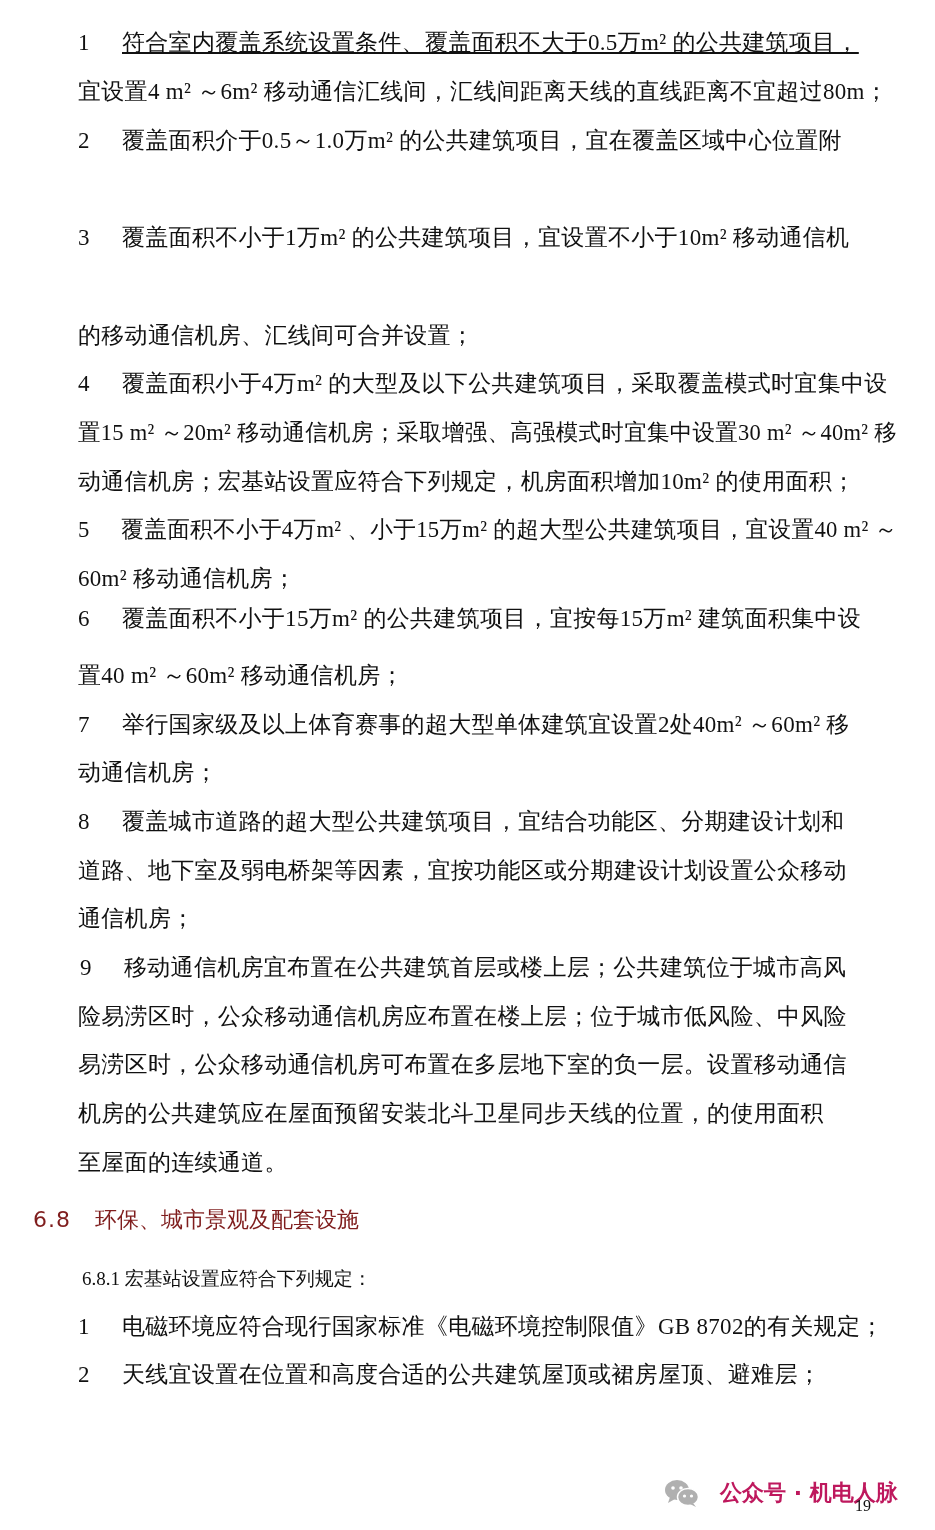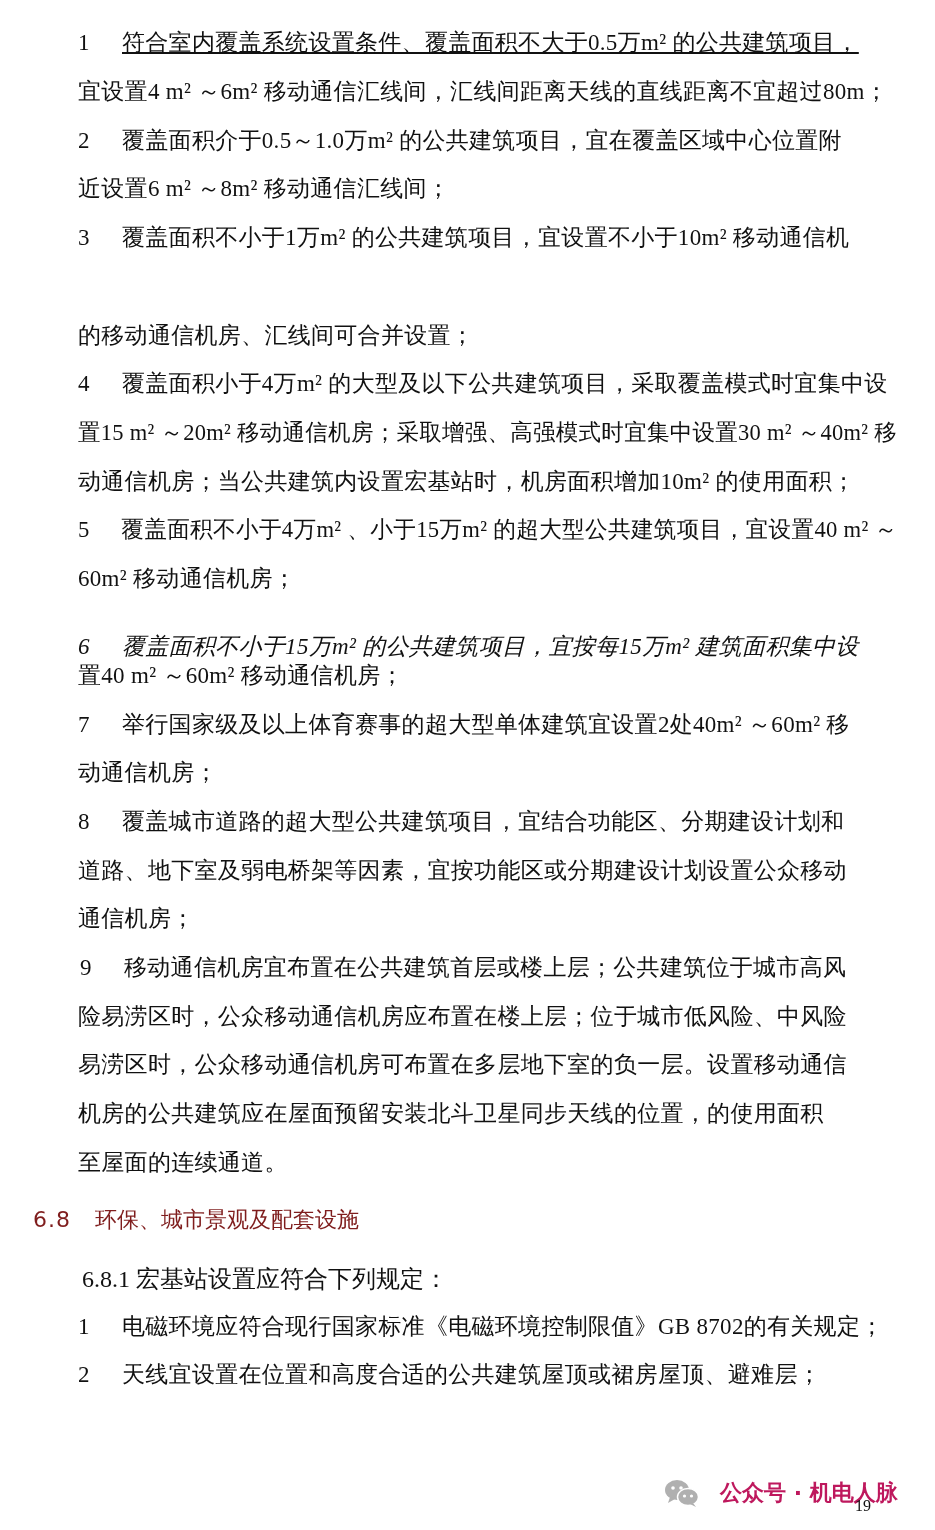--- a/index.html
+++ b/index.html
@@ -45,21 +45,21 @@
       color: #7f1d1d;
     }
     .heading .hnum {
       display: inline-block;
       width: 62px;
       letter-spacing: 1px;
     }
     .subheading {
       position: absolute;
       left: 82px;
-      font-size: 24px;
+      font-size: 19px;
       line-height: 30px;
       white-space: nowrap;
     }
     .watermark {
       position: absolute;
       left: 664px;
       top: 1478px;
       font-family: "DejaVu Sans", "Liberation Sans", sans-serif;
       font-size: 22px;
       color: #be185d;
@@ -90,39 +90,38 @@
 <div class="page">
 
   <div class="line" style="top:28px;text-decoration:underline;">
     <span class="num">1</span><span>符合室内覆盖系统设置条件、覆盖面积不大于0.5万m² 的公共建筑项目，</span>
   </div>
   <div class="line" style="top:77px;">宜设置4 m² ～6m² 移动通信汇线间，汇线间距离天线的直线距离不宜超过80m；</div>
 
   <div class="line" style="top:126px;">
     <span class="num">2</span><span>覆盖面积介于0.5～1.0万m² 的公共建筑项目，宜在覆盖区域中心位置附</span>
   </div>
-  <div class="line" style="top:174px;">近设置6 m² ～8m² 移动通信汇线间；</div>
 
   <div class="line" style="top:223px;">
     <span class="num">3</span><span>覆盖面积不小于1万m² 的公共建筑项目，宜设置不小于10m² 移动通信机</span>
   </div>
   <div class="line" style="top:321px;">的移动通信机房、汇线间可合并设置；</div>
 
   <div class="line" style="top:369px;">
     <span class="num">4</span><span>覆盖面积小于4万m² 的大型及以下公共建筑项目，采取覆盖模式时宜集中设</span>
   </div>
   <div class="line" style="top: 418px; transform: scaleX(0.9773);">置15 m² ～20m² 移动通信机房；采取增强、高强模式时宜集中设置30 m² ～40m² 移</div>
-  <div class="line" style="top:467px;">动通信机房；当公共建筑内设置宏基站时，机房面积增加10m² 的使用面积；</div>
+  <div class="line" style="top:467px;">动通信机房；宏基站设置应符合下列规定，机房面积增加10m² 的使用面积；</div>
 
   <div class="line" style="top: 515px; transform: scaleX(0.9844);">
     <span class="num">5</span><span>覆盖面积不小于4万m² 、小于15万m² 的超大型公共建筑项目，宜设置40 m² ～</span>
   </div>
   <div class="line" style="top:564px;">60m²  移动通信机房；</div>
 
-  <div class="line" style="top:632px;font-style:italic;">
+  <div class="line" style="top:604px;">
     <span class="num">6</span><span>覆盖面积不小于15万m² 的公共建筑项目，宜按每15万m² 建筑面积集中设</span>
   </div>
   <div class="line" style="top:661px;">置40 m² ～60m²  移动通信机房；</div>
 
   <div class="line" style="top:710px;">
     <span class="num">7</span><span>举行国家级及以上体育赛事的超大型单体建筑宜设置2处40m² ～60m² 移</span>
   </div>
   <div class="line" style="top:758px;">动通信机房；</div>
 
   <div class="line" style="top:807px;">

